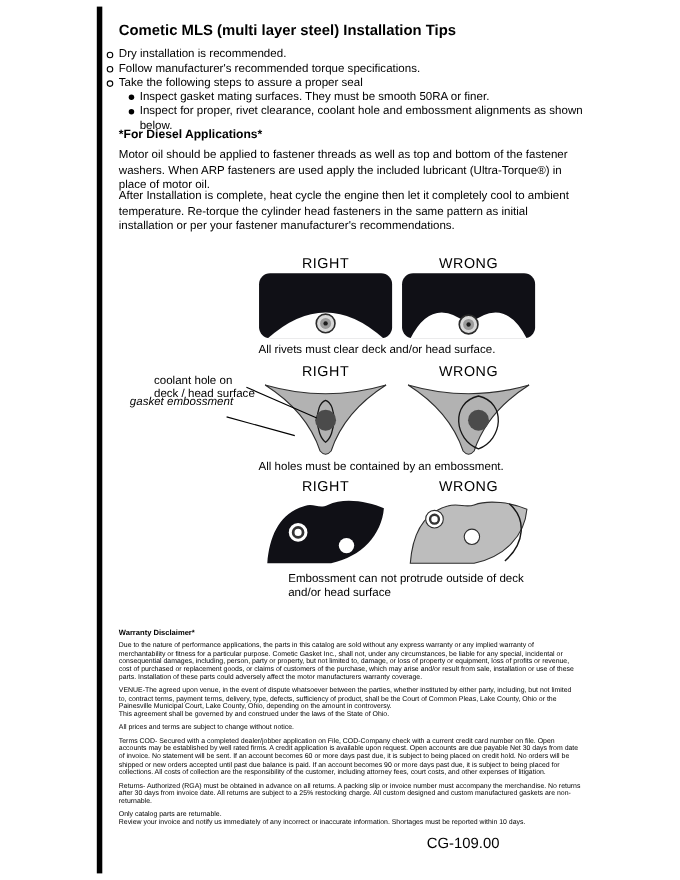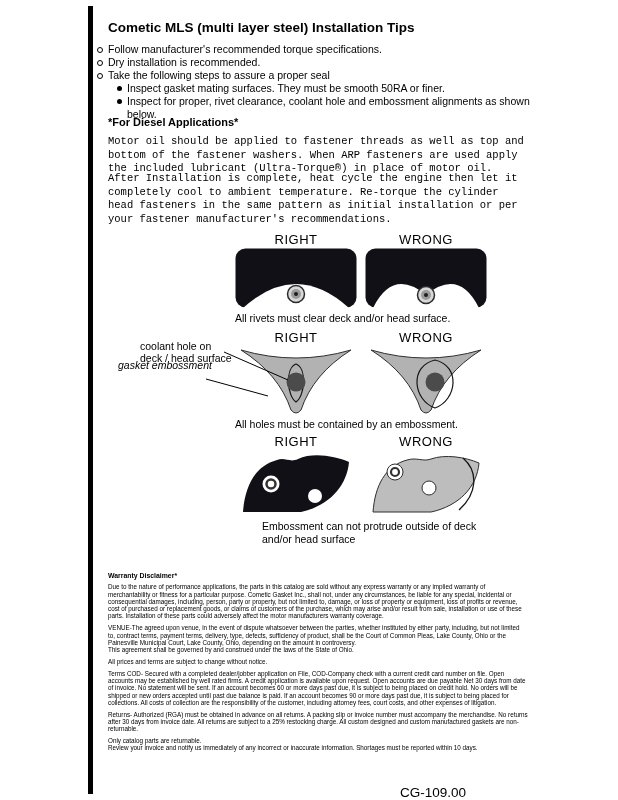--- a/index.html
+++ b/index.html
@@ -8,55 +8,55 @@
   .left-rule{position:absolute;left:88px;top:6px;width:5px;height:788px;background:#000;}
   .title{position:absolute;left:108px;top:20px;font-size:13.5px;font-weight:bold;
          }
   .tips{position:absolute;left:97px;top:43px;width:436px;font-size:10.5px;line-height:13px;}
   .tip-row{display:flex;align-items:flex-start;}
   .tip-row.sub{margin-left:20px;}
   .marker{flex:0 0 auto;margin:4px 5px 0 0;}
   .circle{width:4px;height:4px;border:1px solid #000;border-radius:50%;}
   .dot{width:5px;height:5px;background:#000;border-radius:50%;margin-top:3.5px;}
   .diesel-heading{position:absolute;left:108px;top:116px;font-size:11px;font-weight:bold;}
-  .para{position:absolute;left:108px;width:422px;font-size:10.5px;line-height:13.5px;font-family:Liberation Mono, monospace;}
+  .para{position:absolute;left:108px;width:422px;font-size:10.5px;line-height:13.5px;}
   .p1{top:135px;}
   .p2{top:172px;}
   .note{position:absolute;left:108px;top:217px;font-size:10.5px;}
   .hdr-row{position:absolute;left:235px;width:252px;display:flex;gap:8px;}
   .hdr{width:122px;text-align:center;font-size:13px;letter-spacing:.5px;}
   .img-row{position:absolute;left:235px;width:252px;display:flex;gap:8px;}
   .caption{position:absolute;left:235px;font-size:10.5px;line-height:12.5px;}
   .pre{white-space:pre-line;}
   .callout{position:absolute;font-size:10.5px;line-height:11.5px;}
   .co-coolant{left:140px;top:341px;}
   .co-emboss{left:118px;top:360px;font-style:italic;}
   .leader{position:absolute;left:140px;top:338px;pointer-events:none;}
   .legal{position:absolute;left:108px;top:572px;width:420px;font-size:6.3px;line-height:7.3px;}
   .legal h4{margin:0 0 4px 0;font-size:6.9px;font-weight:bold;}
   .legal p{margin:0 0 4.5px 0;}
-  .footer-code{position:absolute;left:388px;top:785px;font-size:13.5px;margin-left:12px;}
+  .footer-code{position:absolute;left:388px;top:759px;font-size:13.5px;}
 </style>
 </head>
 <body>
 
 <div class="page">
 
   <div class="left-rule"></div>
 
   <div class="title">Cometic MLS (multi layer steel) Installation Tips</div>
 
   <div class="tips">
     <div class="tip-row">
       <span class="marker circle"></span>
-      <span>Follow manufacturer's recommended torque specifications.</span>
+      <span>Dry installation is recommended.</span>
     </div>
     <div class="tip-row">
       <span class="marker circle"></span>
-      <span>Dry installation is recommended.</span>
+      <span>Follow manufacturer's recommended torque specifications.</span>
     </div>
     <div class="tip-row">
       <span class="marker circle"></span>
       <span>Take the following steps to assure a proper seal</span>
     </div>
     <div class="tip-row sub">
       <span class="marker dot"></span>
       <span>Inspect gasket mating surfaces.  They must be smooth 50RA or finer.</span>
     </div>
     <div class="tip-row sub">

